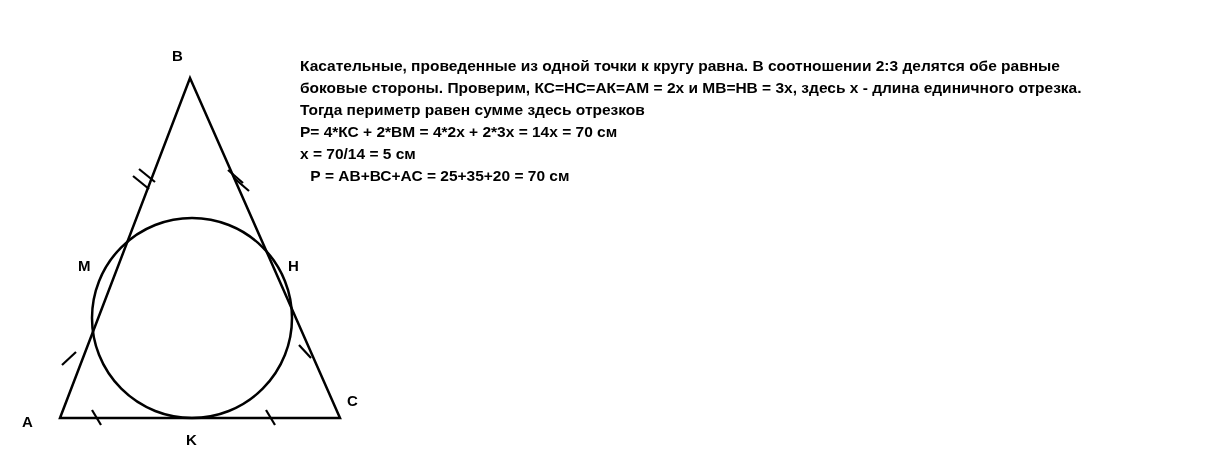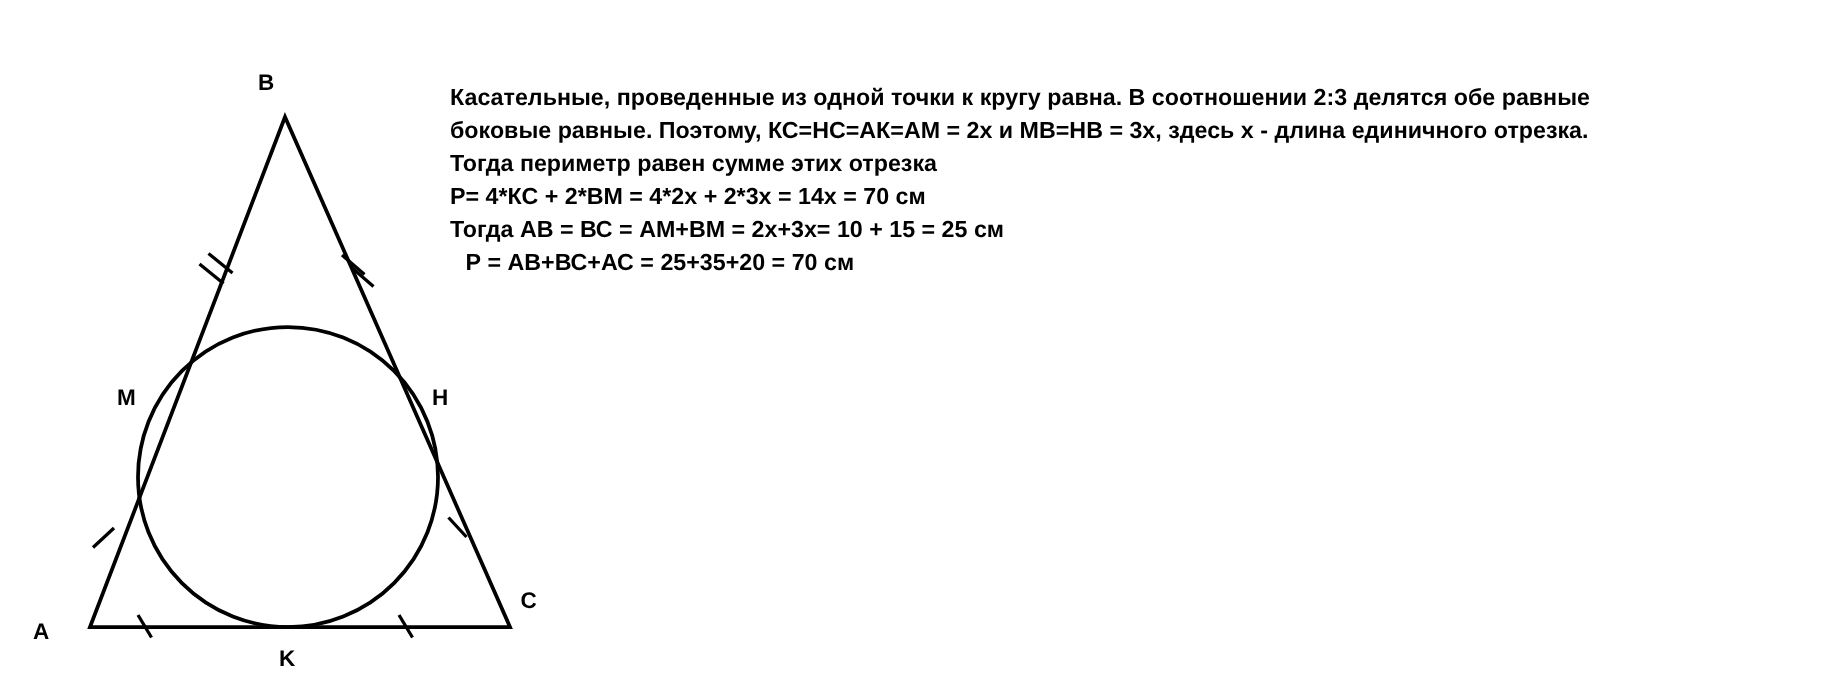--- a/index.html
+++ b/index.html
@@ -96,20 +96,20 @@
     <span class="fig-label" style="left:22px; top:414px;">A</span>
     <span class="fig-label" style="left:172px; top:48px;">B</span>
     <span class="fig-label" style="left:347px; top:393px;">C</span>
     <span class="fig-label" style="left:78px; top:258px;">M</span>
     <span class="fig-label" style="left:288px; top:258px;">H</span>
     <span class="fig-label" style="left:186px; top:432px;">K</span>
   </div>
 
   <div id="solution">
     <div class="sol-line">Касательные, проведенные из одной точки к кругу равна. В соотношении 2:3 делятся обе равные</div>
-    <div class="sol-line">боковые равные. Поэтому, КС=НС=АК=АМ = 2х и МВ=НВ = 3х, здесь х - длина единичного отрезка.</div>
-    <div class="sol-line">Тогда периметр равен сумме этих отрезка</div>
+    <div class="sol-line">боковые стороны. Проверим, КС=НС=АК=АМ = 2х и МВ=НВ = 3х, здесь х - длина единичного отрезка.</div>
+    <div class="sol-line">Тогда периметр равен сумме здесь отрезков</div>
     <div class="sol-line">Р= 4*КС + 2*ВМ = 4*2х + 2*3х = 14х = 70 см</div>
-    <div class="sol-line">Тогда АВ = ВС = АМ+ВМ = 2х+3х= 10 + 15 = 25 см</div>
+    <div class="sol-line">х = 70/14 = 5 см</div>
     <div class="sol-line indent"> Р = АВ+ВС+АС = 25+35+20 = 70 см</div>
   </div>
 
 </div>
 
 </body></html>

